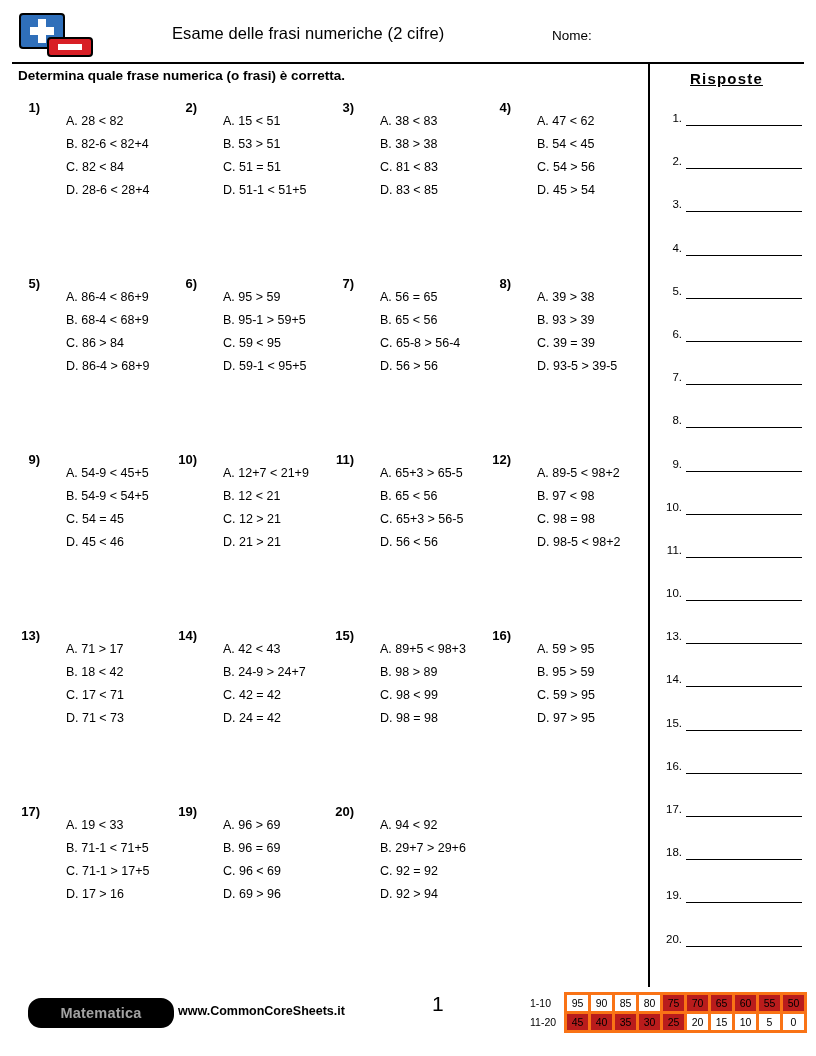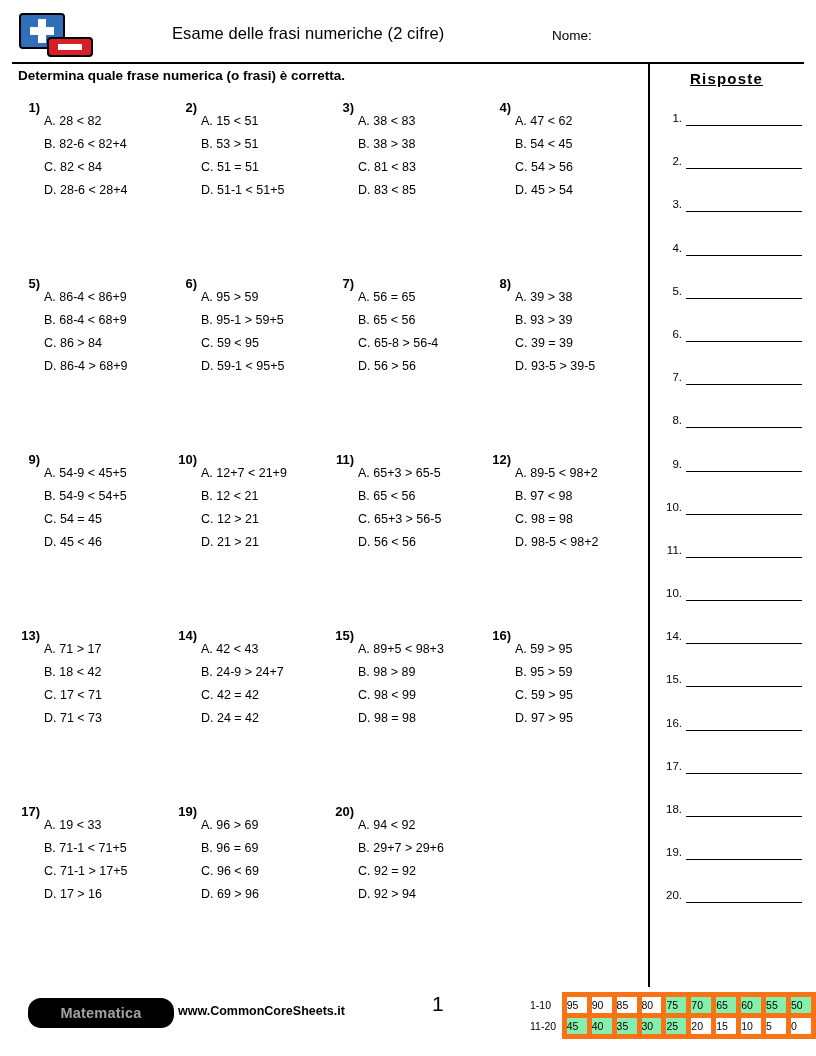--- a/index.html
+++ b/index.html
@@ -88,20 +88,21 @@
     flex: 0 0 26px;
     text-align: right;
     padding-right: 4px;
     padding-top: 8px;
   }
   .pbody {
     font-size: 12.5px;
     line-height: 23px;
     padding-top: 18px;
     white-space: nowrap;
+    margin-left: 22px;
   }
   .choice { display: block; }
   
   .answers-title {
     position: absolute;
     left: 690px; top: 70px;
     font-size: 15px;
     font-weight: bold;
     text-decoration: underline;
     letter-spacing: 1.2px;
@@ -160,33 +161,33 @@
     left: 432px; top: 6px;
     font-size: 21px;
   }
   .score-table {
     position: absolute;
     left: 528px; top: 6px;
     border-collapse: collapse;
     font-size: 10.5px;
   }
   .score-table td {
-    border: 5px solid #f97316;
+    border: 3px solid #f97316;
     width: 21px;
     height: 16px;
-    text-align: left;
+    text-align: center;
     padding: 0;
   }
   .score-table td.rng {
     border: none;
     width: 34px;
     text-align: left;
     padding-left: 2px;
   }
-  .hl { background: #86efac; }
+  .hl { background: #b91c1c; }
 </style>
 </head>
 <body>
 
 <div class="page">
 
   <div class="header">
     <div class="logo">
       <svg width="78" height="50" viewBox="0 0 78 50">
         <rect x="2" y="2" width="44" height="34" rx="3" fill="#2f6fba" stroke="#000" stroke-width="2"></rect>
@@ -436,20 +437,24 @@
     <div class="aline">
         <span class="anum">10.</span>
         <span class="arule"></span>
       </div>
     <div class="aline">
         <span class="anum">11.</span>
         <span class="arule"></span>
       </div>
     <div class="aline">
         <span class="anum">10.</span>
+        <span class="arule"></span>
+      </div>
+    <div class="aline">
+        <span class="anum">13.</span>
         <span class="arule"></span>
       </div>
     <div class="aline">
         <span class="anum">14.</span>
         <span class="arule"></span>
       </div>
     <div class="aline">
         <span class="anum">15.</span>
         <span class="arule"></span>
       </div>

